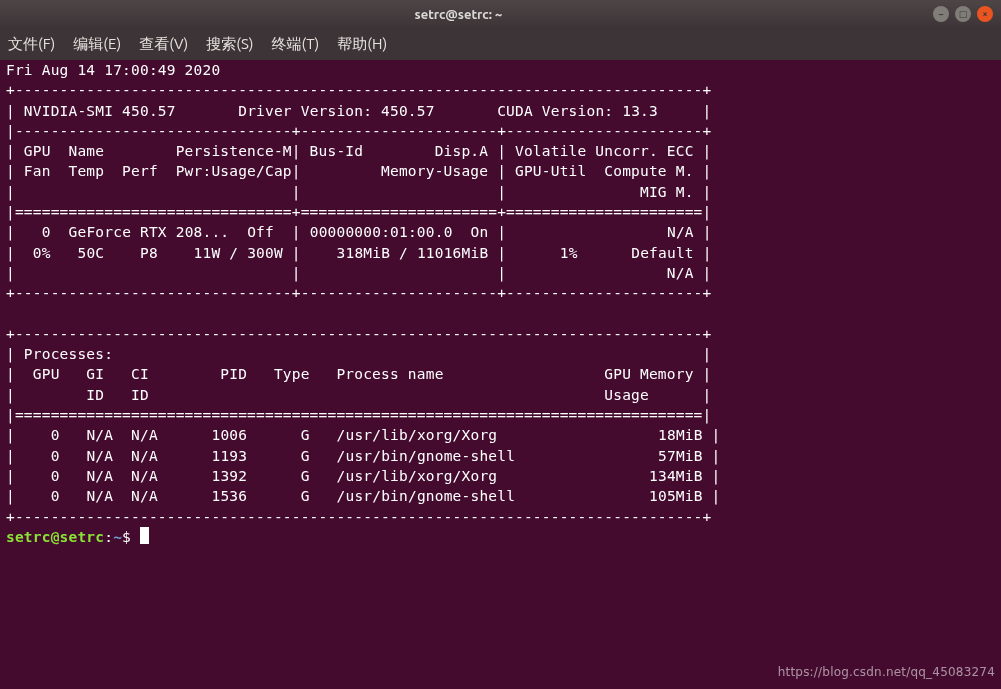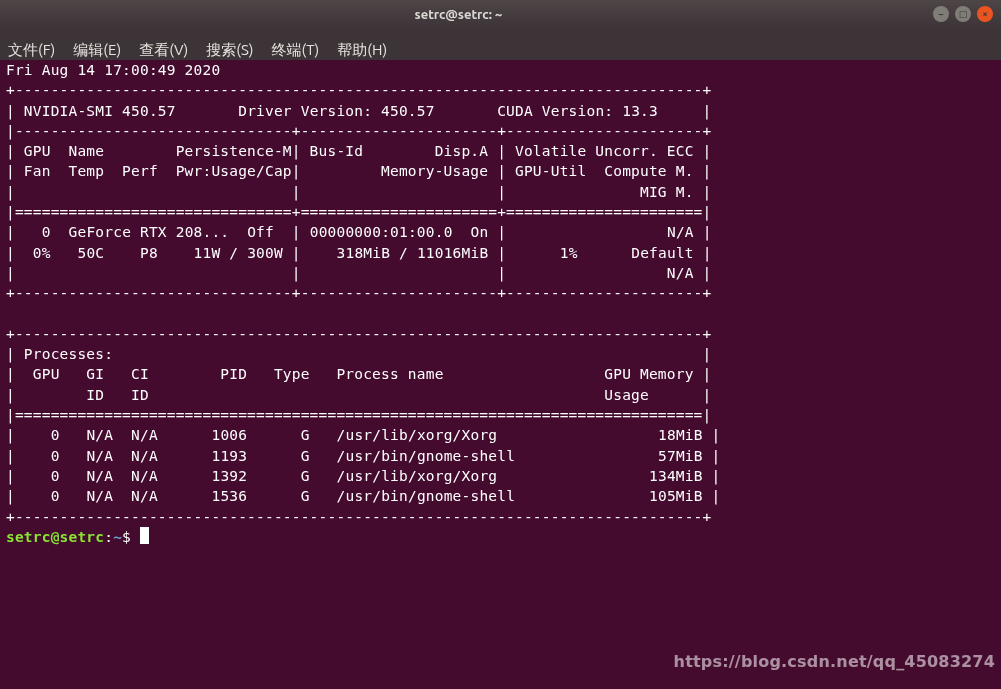--- a/index.html
+++ b/index.html
@@ -28,21 +28,21 @@
   .win-btn {
     width: 16px; height: 16px; border-radius: 50%;
     background: #807d78; display: flex; align-items:center; justify-content:center;
     font-size: 9px; color: #3a3a3a;
   }
   .win-btn.close { background: #e95420; }
   .menubar {
     height: 32px;
     background: #3c3436;
     display: flex;
-    align-items: flex-end;
+    align-items: center;
     padding: 0 8px;
     gap: 18px;
     font-family: "Ubuntu","DejaVu Sans",sans-serif;
     font-size: 15px;
     color: #e6e3df;
   }
   .menubar span { cursor: default; }
   .term {
     background: #440b2f;
     color: #fff;
@@ -57,25 +57,24 @@
   .blue  { color: #729fcf; font-weight: bold; }
   .white { color: #ffffff; }
   .cursor {
     display: inline-block;
     width: 9px; height: 17px;
     background: #ffffff;
     vertical-align: -2px;
   }
   .watermark {
     position: absolute;
-    right: 6px; bottom: 16px;
+    right: 6px; bottom: 8px;
     font-family: "DejaVu Sans",sans-serif;
-    font-size: 16px;
+    font-size: 12px;
     color: rgba(255,255,255,0.55);
-    font-weight: bold;
   }
 </style>
 </head>
 <body>
 
 <div class="titlebar">
   <div class="titlebar-title">setrc@setrc: ~</div>
   <div class="win-controls">
     <div class="win-btn">–</div>
     <div class="win-btn">□</div>

